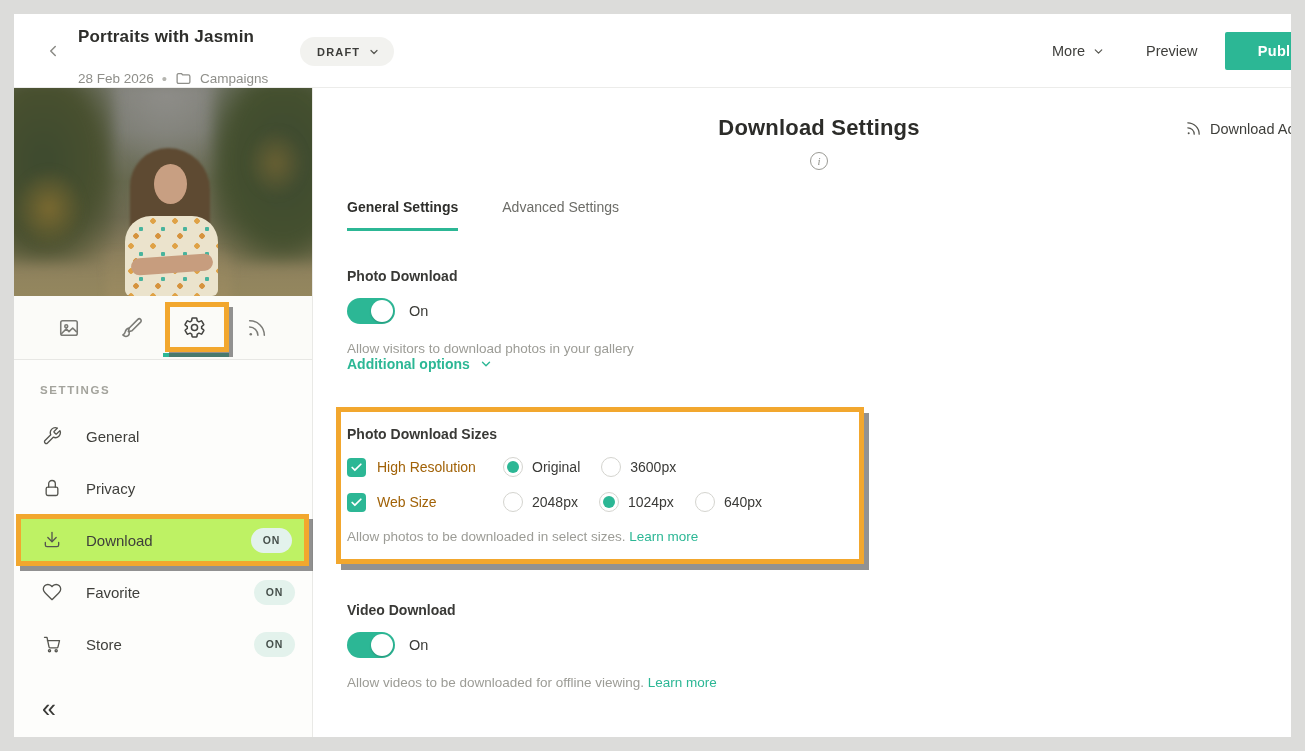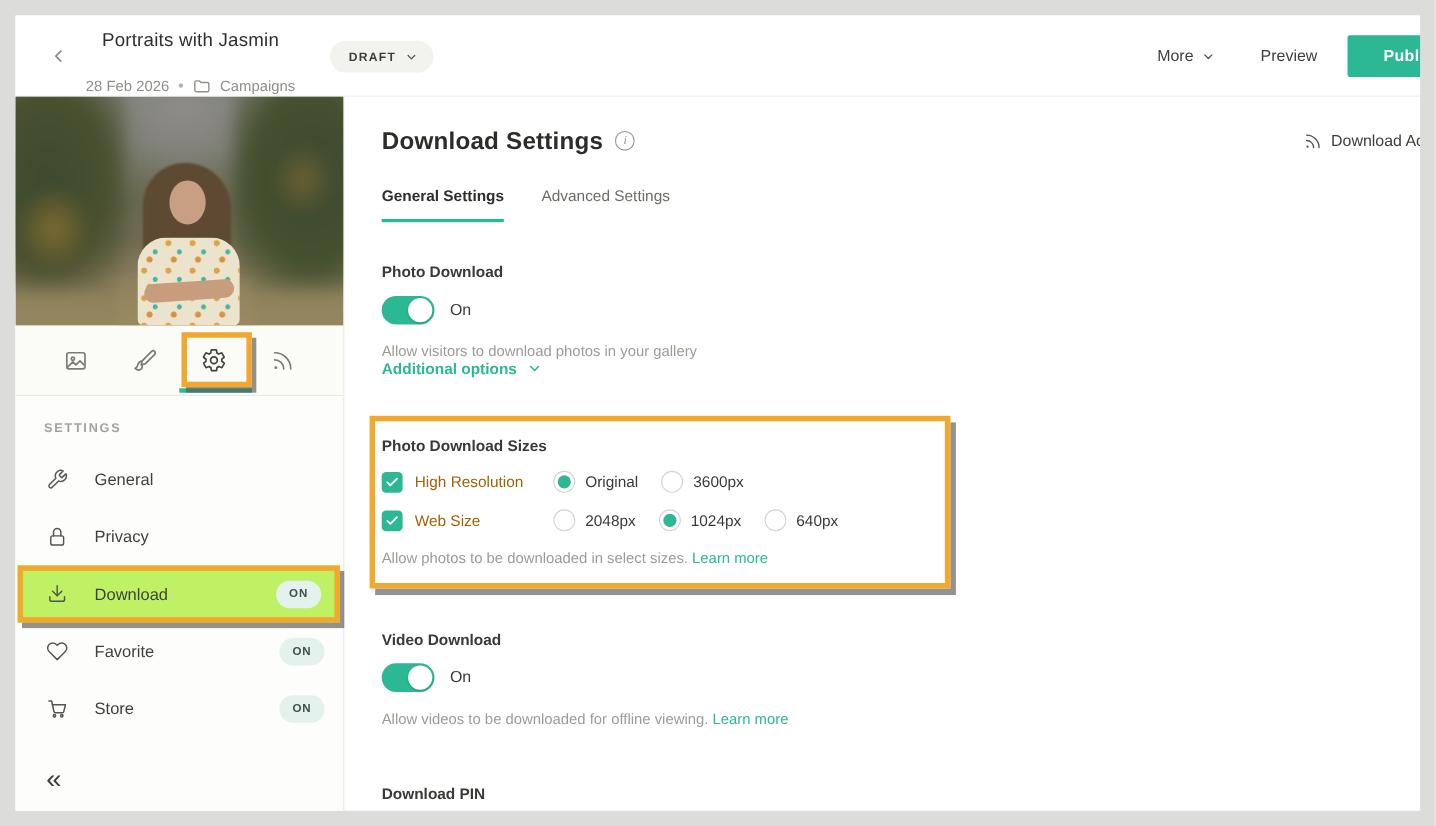--- a/index.html
+++ b/index.html
@@ -4,21 +4,21 @@
 <style>
   * { margin:0; padding:0; box-sizing:border-box; }
   html,body { width:1305px; height:751px; }
   body { background:#dcdcda; font-family:"Liberation Sans", sans-serif; position:relative; overflow:hidden; }
   .app { position:absolute; left:14px; top:14px; width:1277px; height:723px; background:#fff; overflow:hidden; }
 
   
   .header { position:relative; height:74px; background:#fff; border-bottom:1px solid #ececea; }
   .back-btn { position:absolute; left:26px; top:24px; width:26px; height:26px; color:#8a8a85; cursor:pointer; display:flex; align-items:center; justify-content:center; }
   .title-block { position:absolute; left:64px; top:13px; }
-  .gallery-title { font-size:17px; font-weight:normal; color:#2e2e2b; letter-spacing:.2px;text-align:center; }
+  .gallery-title { font-size:17px; font-weight:bold; color:#2e2e2b; letter-spacing:.2px; }
   .gallery-sub { margin-top:23px; display:flex; align-items:center; gap:8px; font-size:13.5px; color:#8f8f8a; }
   .gallery-sub .dot { color:#b5b5b0; font-size:15px; }
   .folder-ic { color:#8f8f8a; display:flex; }
   .draft-pill { position:absolute; left:286px; top:23px; height:29px; padding:0 14px 0 17px; background:#f2f2ef; border-radius:15px; display:flex; align-items:center; gap:8px; font-size:11px; font-weight:bold; letter-spacing:1.2px; color:#3c3c39; cursor:pointer; }
   .hdr-right-item { position:absolute; top:0; height:74px; display:flex; align-items:center; gap:7px; font-size:14.5px; color:#3e3e3b; cursor:pointer; }
   .more-btn { left:1038px; }
   .preview-btn { left:1132px; }
   .publish-btn { position:absolute; left:1211px; top:18px; height:38px; width:120px; background:#2cb795; color:#fff; font-size:14.5px; font-weight:bold; border:none; border-radius:2px; display:flex; align-items:center; justify-content:center; letter-spacing:.3px; cursor:pointer; }
   .chev { display:flex; color:#55554f; }
 
@@ -53,27 +53,27 @@
   .settings-label { margin:24px 0 14px 26px; font-size:11.5px; font-weight:bold; letter-spacing:1.6px; color:#a3a39c; }
   .nav-item { height:52px; display:flex; align-items:center; padding:0 17px 0 28px; cursor:pointer; color:#4a4a46; }
   .nav-item .nv-ic { width:22px; display:flex; color:#55554f; }
   .nav-item .nv-label { margin-left:22px; font-size:15px; color:#3f3f3b; }
   .nav-item.annotated { border:5px solid #f2a72e; box-shadow:4px 5px 0 rgba(88,88,88,.65); margin:0 3px 0 2px; padding:0 12px 0 21px; background:#bef264; }
   .on-badge { margin-left:auto; width:41px; height:25px; border-radius:13px; background:#e3f2ec; display:flex; align-items:center; justify-content:center; font-size:10.5px; font-weight:bold; letter-spacing:.8px; color:#454f4a; }
   .collapse-btn { position:absolute; left:28px; bottom:16px; font-size:25px; color:#3a3a37; cursor:pointer; line-height:1; }
 
   
   .main { position:absolute; left:300px; top:74px; right:0; bottom:0; background:#fff; padding-left:33px; overflow:hidden; }
-  .page-title-row { margin-top:27px; display:flex; align-items:center; gap:11px; }
+  .page-title-row { margin-top:27px; display:flex; align-items:center; gap:11px;flex-direction:column; }
   .page-title { font-size:22px; font-weight:bold; color:#2c2c29; letter-spacing:.2px; }
   .info-ic { width:18px; height:18px; border:1.4px solid #9a9a94; border-radius:50%; color:#8d8d87; font-size:11px; display:flex; align-items:center; justify-content:center; font-family:"Liberation Serif",serif; font-style:italic; cursor:pointer; }
   .activity-link { position:absolute; left:871px; top:32px; display:flex; align-items:center; gap:8px; font-size:14.5px; color:#3e3e3a; white-space:nowrap; cursor:pointer; }
   .activity-link .ac-ic { color:#55554f; display:flex; }
 
-  .tabs { margin-top:29px; display:flex; gap:34px; }
+  .tabs { margin-top:29px; display:flex; gap:44px; }
   .tab { font-size:14px; padding-bottom:13px; cursor:pointer; }
   .tab.active { color:#2e2e2b; font-weight:bold; border-bottom:3px solid #2cb795; }
   .tab.inactive { color:#6d6d68; }
 
   .section-label { font-size:14px; font-weight:bold; color:#39393 6; color:#393936; }
   .pd-label { margin-top:37px; }
   .toggle-row { margin-top:14px; display:flex; align-items:center; gap:14px; }
   .toggle { width:48px; height:26px; border-radius:13px; background:#2cb795; position:relative; cursor:pointer; }
   .toggle .knob { position:absolute; right:2px; top:2px; width:22px; height:22px; background:#fff; border-radius:50%; box-shadow:0 1px 2px rgba(0,0,0,.2); }
   .toggle-state { font-size:14.5px; color:#3c3c38; }

